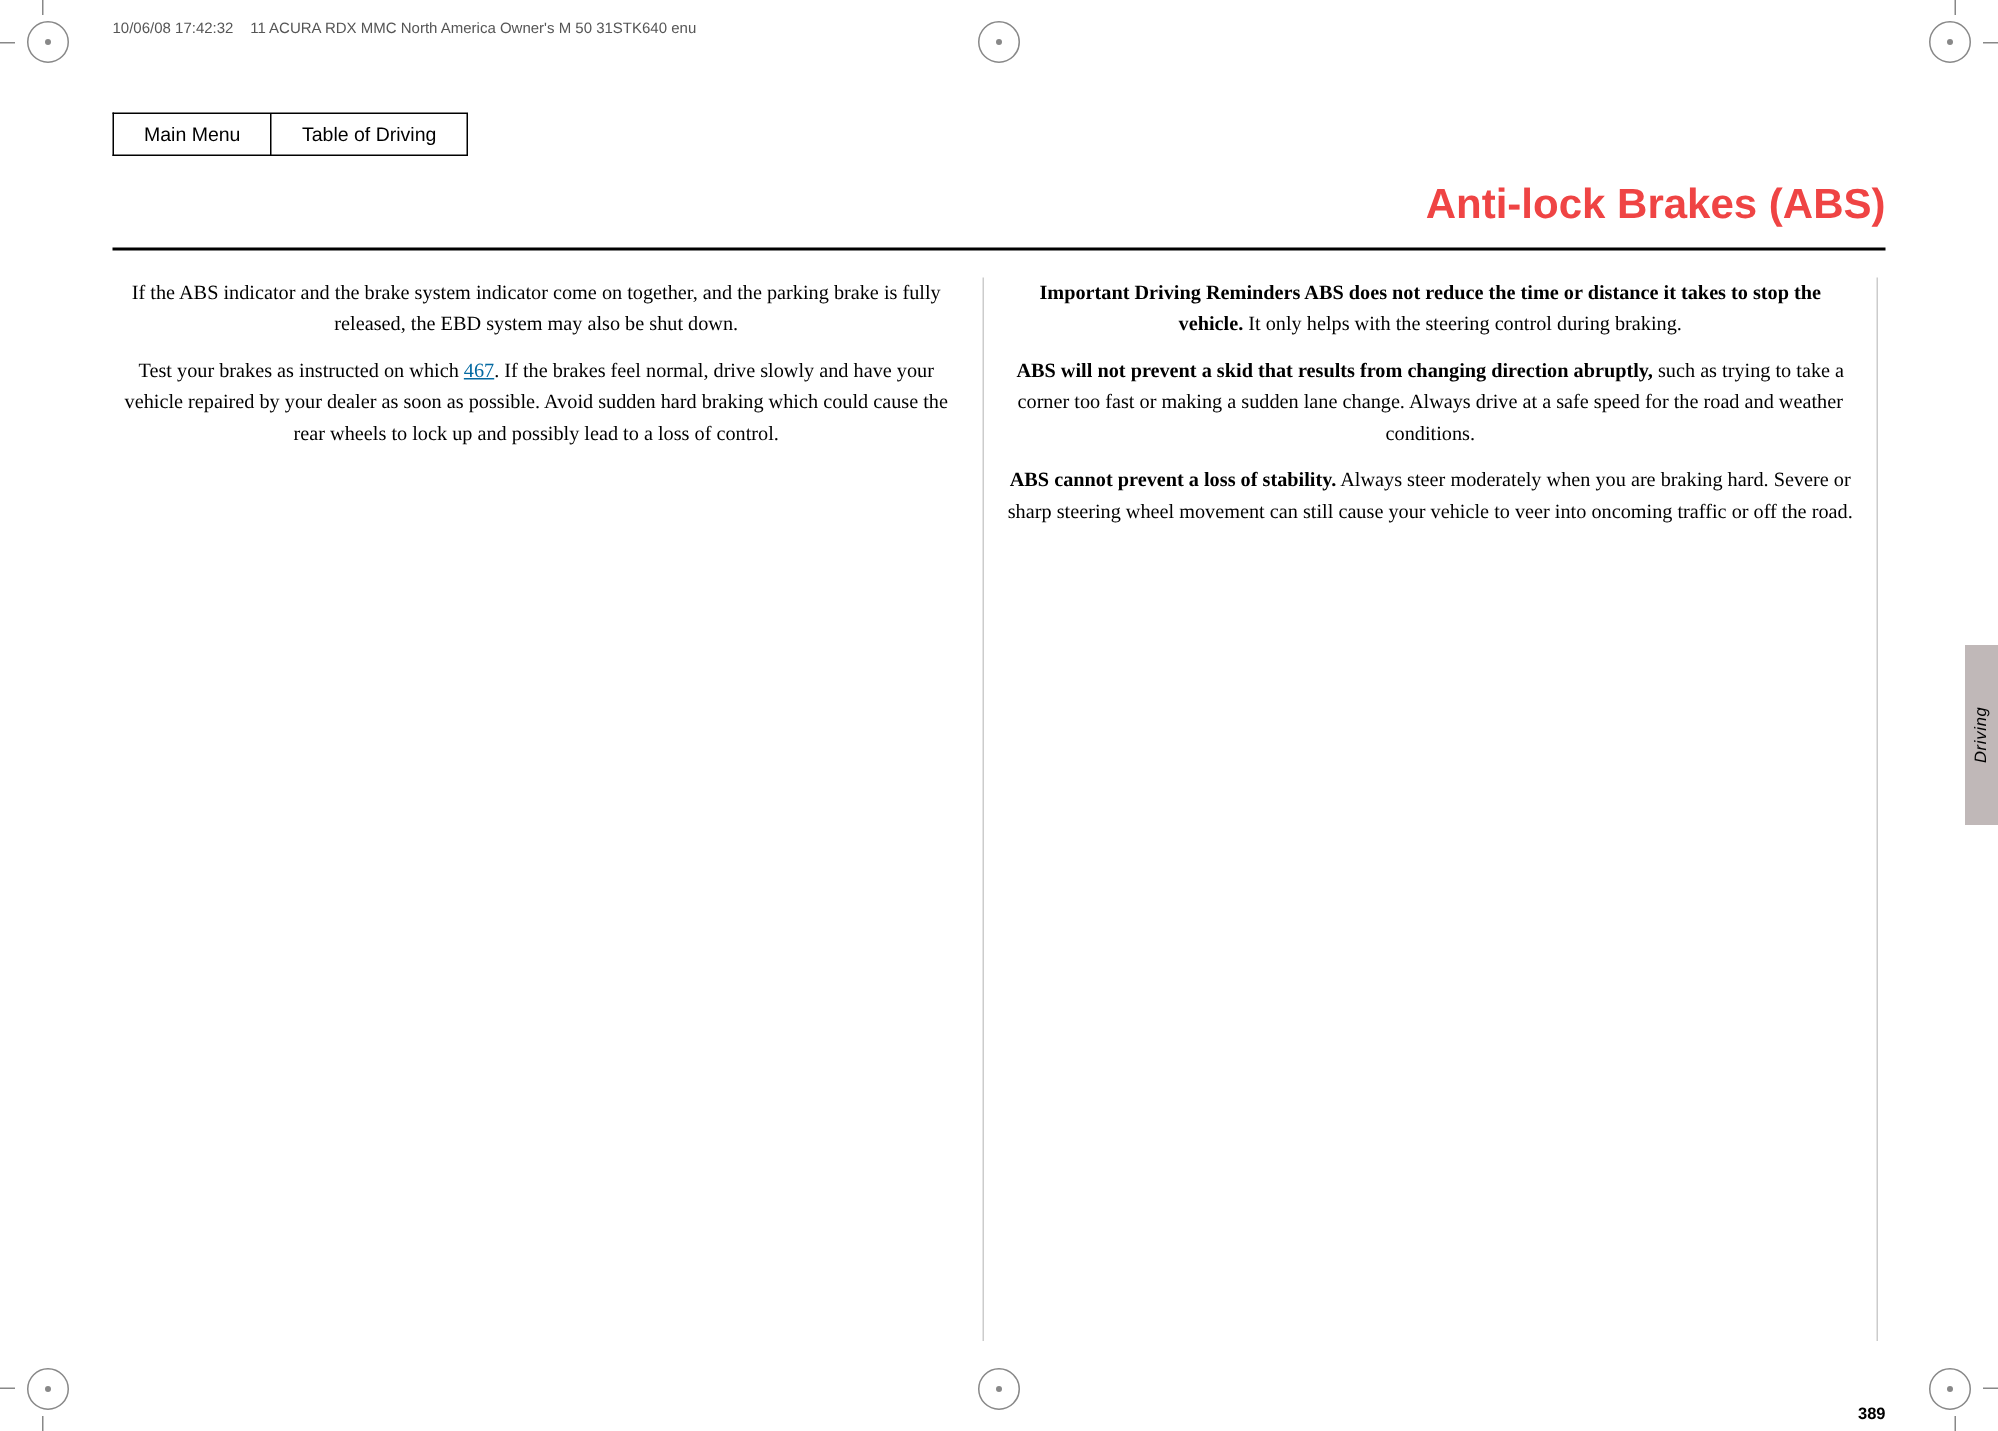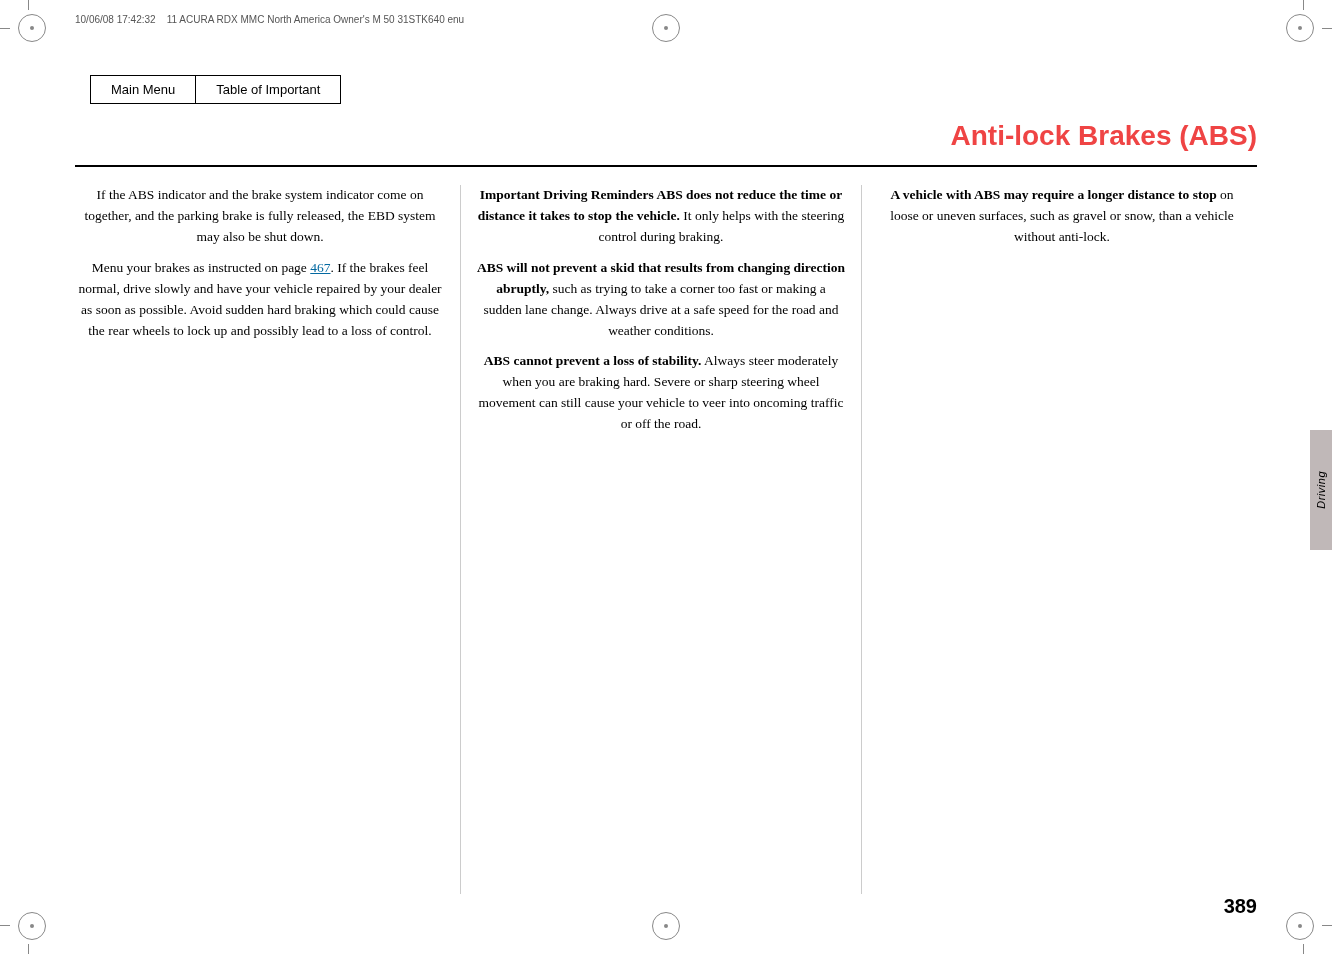--- a/index.html
+++ b/index.html
@@ -94,21 +94,21 @@
       width: 4px;
       height: 4px;
       background: #888;
       border-radius: 50%;
     }
 
     
     .nav-buttons {
       position: absolute;
       top: 75px;
-      left: 90px;
+      left: 75px;
       display: flex;
       gap: 0;
     }
 
     .nav-btn {
       padding: 6px 20px;
       border: 1.5px solid #000;
       background: #fff;
       font-family: Arial, sans-serif;
       font-size: 13px;
@@ -203,23 +203,23 @@
       font-family: Arial, sans-serif;
       font-size: 11px;
       color: #000;
       font-style: italic;
       letter-spacing: 0.5px;
     }
 
     
     .page-number {
       position: absolute;
-      bottom: 36px;
+      bottom: 5px;
       right: 75px;
-      font-size: 20px;
+      font-size: 11px;
       font-weight: bold;
       font-family: Arial, sans-serif;
     }
 
     
     .target-bl {
       position: absolute;
       bottom: 14px;
       left: 18px;
       width: 28px;
@@ -313,57 +313,52 @@
   <div class="target-bc"></div>
   <div class="target-br"></div>
 
   <div class="header-meta">
     <span>10/06/08 17:42:32</span>&nbsp;&nbsp;&nbsp;
     <span>11 ACURA RDX MMC North America Owner's M 50 31STK640 enu</span>
   </div>
 
   <div class="nav-buttons">
     <button class="nav-btn">Main Menu</button>
-    <button class="nav-btn">Table of Important</button>
+    <button class="nav-btn">Table of Driving</button>
   </div>
 
   <div class="page-title">Anti-lock Brakes (ABS)</div>
 
   <div class="title-rule"></div>
 
   <div class="content-area">
 
     <div class="col">
       <p>If the ABS indicator and the brake system indicator come on together, and the parking brake is fully released, the EBD system may also be shut down.</p>
       <p>
-        <span>Menu your brakes as instructed on page </span><a href="#">467</a><span>. If the brakes feel normal, drive slowly and have your vehicle repaired by your dealer as soon as possible. Avoid sudden hard braking which could cause the rear wheels to lock up and possibly lead to a loss of control.</span>
+        <span>Test your brakes as instructed on which </span><a href="#">467</a><span>. If the brakes feel normal, drive slowly and have your vehicle repaired by your dealer as soon as possible. Avoid sudden hard braking which could cause the rear wheels to lock up and possibly lead to a loss of control.</span>
       </p>
     </div>
 
     <div class="col-divider"></div>
 
     <div class="col">
       <p>
         <strong>Important Driving Reminders ABS does not reduce the time or distance it takes to stop the vehicle.</strong><span> It only helps with the steering control during braking.</span>
       </p>
       <p>
         <strong>ABS will not prevent a skid that results from changing direction abruptly,</strong><span> such as trying to take a corner too fast or making a sudden lane change. Always drive at a safe speed for the road and weather conditions.</span>
       </p>
       <p>
         <strong>ABS cannot prevent a loss of stability.</strong><span> Always steer moderately when you are braking hard. Severe or sharp steering wheel movement can still cause your vehicle to veer into oncoming traffic or off the road.</span>
       </p>
     </div>
 
     <div class="col-divider"></div>
 
-    <div class="col">
-      <p>
-        <strong>A vehicle with ABS may require a longer distance to stop</strong><span> on loose or uneven surfaces, such as gravel or snow, than a vehicle without anti-lock.</span>
-      </p>
-    </div>
 
   </div>
 
   <div class="side-tab">
     <span class="side-tab-text">Driving</span>
   </div>
 
   <div class="page-number">389</div>
 
 </div>

